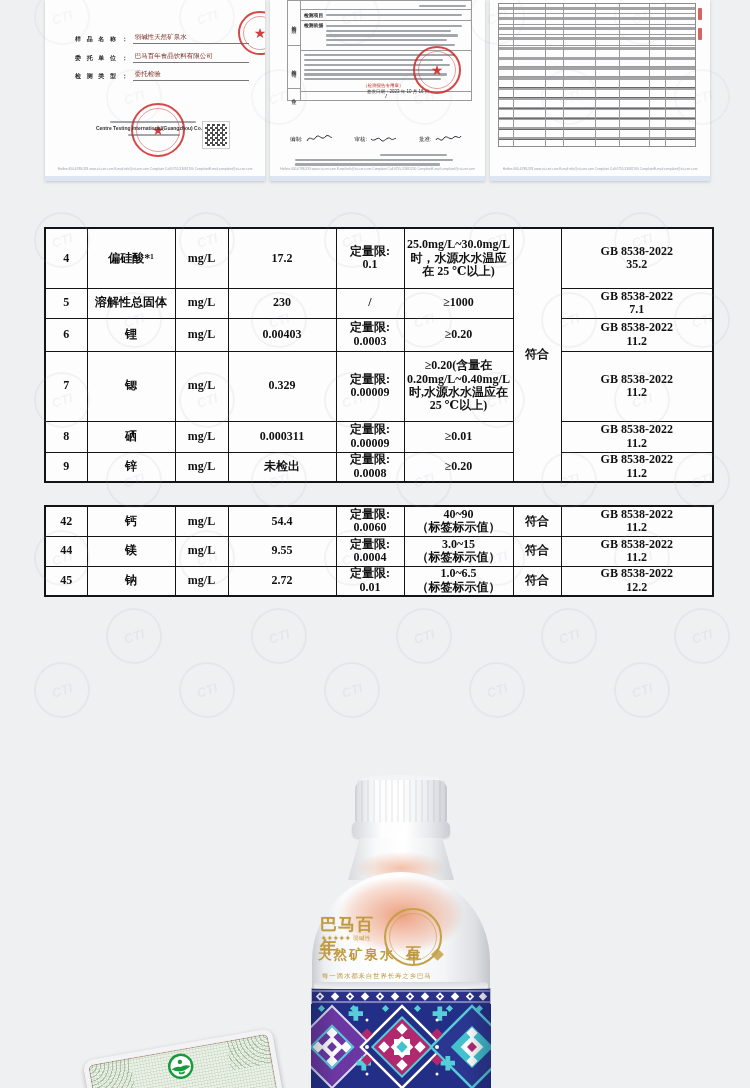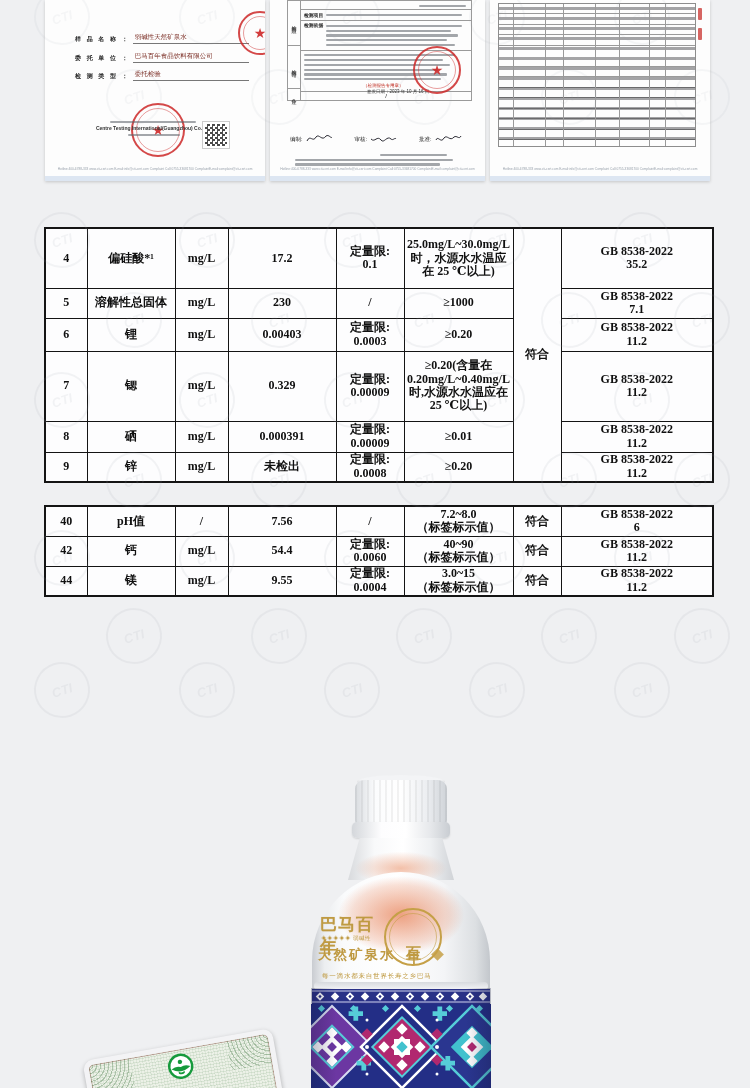--- a/index.html
+++ b/index.html
@@ -279,21 +279,21 @@
       <td>定量限:
 0.00009</td>
       <td class="req">≥0.20(含量在0.20mg/L~0.40mg/L 时,水源水水温应在 25 ℃以上)</td>
       <td class="std">GB 8538-2022
 11.2</td>
     </tr>
     <tr style="height:31px">
       <td>8</td>
       <td>硒</td>
       <td>mg/L</td>
-      <td>0.000391</td>
+      <td>0.000311</td>
       <td>定量限:
 0.00009</td>
       <td class="req">≥0.01</td>
       <td class="std">GB 8538-2022
 11.2</td>
     </tr>
     <tr style="height:30px">
       <td>9</td>
       <td>锌</td>
       <td>mg/L</td>
@@ -312,32 +312,20 @@
         <col style="width:42px">
         <col style="width:88px">
         <col style="width:53px">
         <col style="width:108px">
         <col style="width:68px">
         <col style="width:109px">
         <col style="width:48px">
         <col style="width:152px">
       </colgroup>
     <tbody>
-        <tr style="height:30px">
-      <td>40</td>
-      <td>pH值</td>
-      <td>/</td>
-      <td>7.56</td>
-      <td>/</td>
-      <td class="req">7.2~8.0
-（标签标示值）</td>
-      <td>符合</td>
-      <td class="std">GB 8538-2022
-6</td>
-    </tr>
     <tr style="height:30px">
       <td>42</td>
       <td>钙</td>
       <td>mg/L</td>
       <td>54.4</td>
       <td>定量限:
 0.0060</td>
       <td class="req">40~90
 （标签标示值）</td>
       <td>符合</td>
@@ -349,20 +337,33 @@
       <td>镁</td>
       <td>mg/L</td>
       <td>9.55</td>
       <td>定量限:
 0.0004</td>
       <td class="req">3.0~15
 （标签标示值）</td>
       <td>符合</td>
       <td class="std">GB 8538-2022
 11.2</td>
+    </tr>
+    <tr style="height:30px">
+      <td>45</td>
+      <td>钠</td>
+      <td>mg/L</td>
+      <td>2.72</td>
+      <td>定量限:
+0.01</td>
+      <td class="req">1.0~6.5
+（标签标示值）</td>
+      <td>符合</td>
+      <td class="std">GB 8538-2022
+12.2</td>
     </tr>
   </tbody>
     </table>
 
   <div id="wm-layer">
       <div class="wm" style="left: 34px; top: -11px; opacity: 0.08;">CTI</div>
       <div class="wm" style="left: 179px; top: -11px; opacity: 0.08;">CTI</div>
       <div class="wm" style="left: 324px; top: -11px; opacity: 0.08;">CTI</div>
       <div class="wm" style="left: 469px; top: -11px; opacity: 0.08;">CTI</div>
       <div class="wm" style="left: 614px; top: -11px; opacity: 0.08;">CTI</div>

